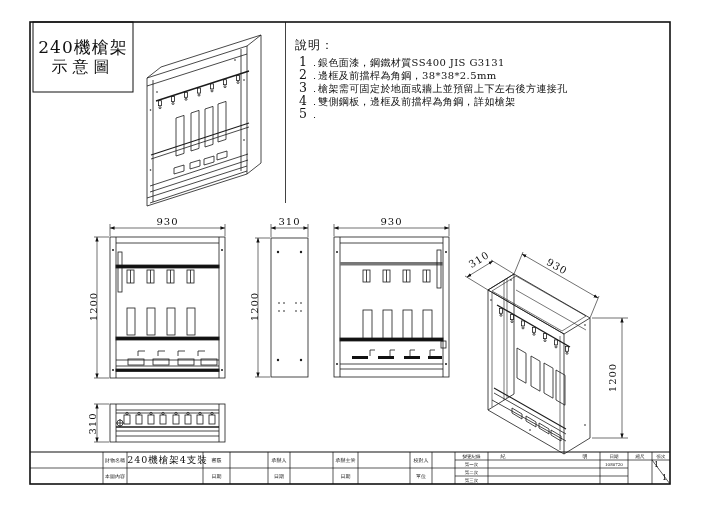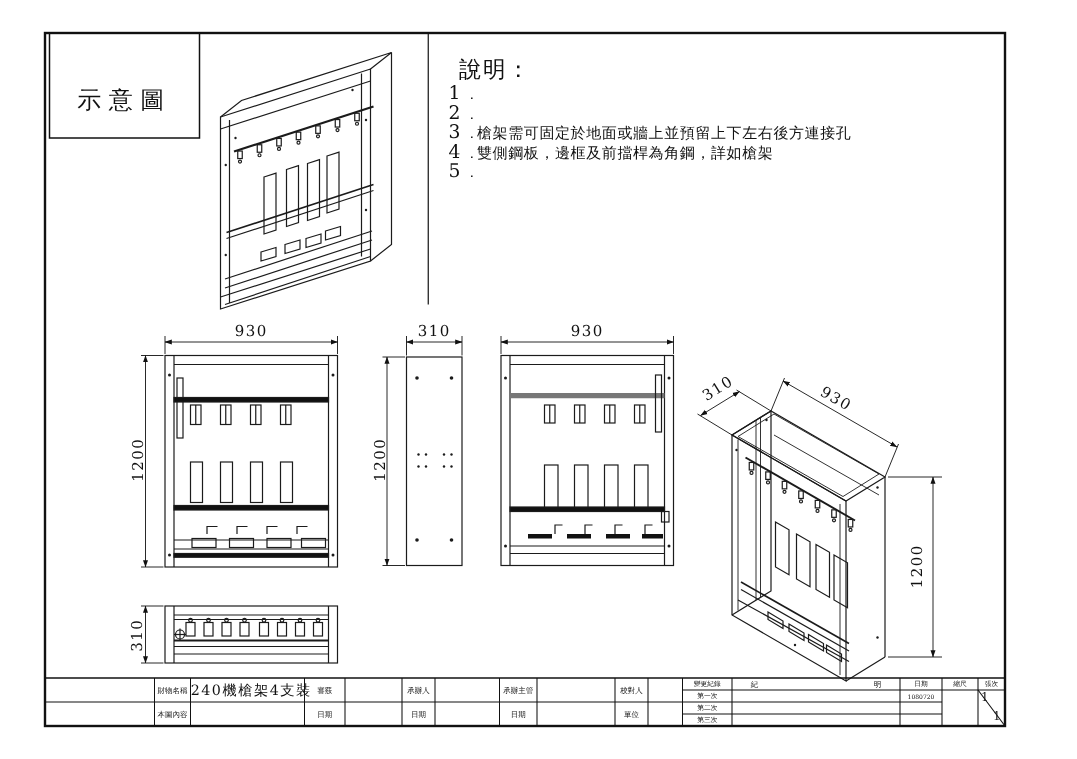--- a/index.html
+++ b/index.html
@@ -5,21 +5,21 @@
   html,body{margin:0;padding:0;background:#fff;}
   #sheet{position:relative;width:718px;height:506px;background:#fff;overflow:hidden;
          font-family:"DejaVu Serif","Liberation Serif",serif;color:#111;}
   svg{position:absolute;left:0;top:0;}
   .t{position:absolute;white-space:nowrap;color:#111;}
   .c{display:flex;align-items:center;justify-content:center;text-align:center;}
   .dim{font-size:10px;letter-spacing:1px;font-family:"DejaVu Serif",serif;}
   .rot{transform:rotate(-90deg);transform-origin:center;}
   .sheet-title{font-size:17px;letter-spacing:1px;}
   .sheet-title2{font-size:16px;letter-spacing:5px;}
-  .note-head{font-size:15px;letter-spacing:1px;margin-left:11px;}
+  .note-head{font-size:12px;letter-spacing:1px;}
   .note-row{position:absolute;display:flex;align-items:baseline;}
   .note-num{font-size:12.5px;width:11px;}
   .note-sep{font-size:9px;width:8px;}
   .note-txt{font-size:10px;letter-spacing:0.4px;}
   .tb5{font-size:5px;letter-spacing:0px;}
   .tb45{font-size:4.5px;}
   .tb4{font-size:4px;}
   .tbname{font-size:9.5px;letter-spacing:1px;}
   .sheetnum{font-size:8px;}
 </style>
@@ -334,31 +334,34 @@
       <line x1="600" y1="452" x2="600" y2="484"></line>
       <line x1="628" y1="452" x2="628" y2="484"></line>
       <line x1="652" y1="452" x2="652" y2="484"></line>
       <line x1="455" y1="460" x2="670" y2="460"></line>
       <line x1="455" y1="468" x2="628" y2="468"></line>
       <line x1="455" y1="476" x2="628" y2="476"></line>
       <line x1="652" y1="460" x2="670" y2="484"></line>
     </g>
   </svg>
 
+  <div class="t c sheet-title" style="left:33px;top:36px;width:100px;height:22px;">240機槍架</div>
   <div class="t c sheet-title2" style="left:33px;top:57px;width:100px;height:20px;">示意圖</div>
 
   <div class="t" style="left:293px;top:30px;width:372px;height:100px;">
     <div class="t note-head" style="left:2px;top:7px;">說明：</div>
     <div class="note-row" style="left:6px;top:24px;">
       <span class="note-num">1</span>
         <span class="note-sep">．</span>
+        <span class="note-txt">銀色面漆，鋼鐵材質SS400 JIS G3131</span>
     </div>
     <div class="note-row" style="left:6px;top:37px;">
       <span class="note-num">2</span>
         <span class="note-sep">．</span>
+        <span class="note-txt">邊框及前擋桿為角鋼，38*38*2.5mm</span>
     </div>
     <div class="note-row" style="left:6px;top:50px;">
       <span class="note-num">3</span>
         <span class="note-sep">．</span>
         <span class="note-txt">槍架需可固定於地面或牆上並預留上下左右後方連接孔</span>
     </div>
     <div class="note-row" style="left:6px;top:63px;">
       <span class="note-num">4</span>
         <span class="note-sep">．</span>
         <span class="note-txt">雙側鋼板，邊框及前擋桿為角鋼，詳如槍架</span>

